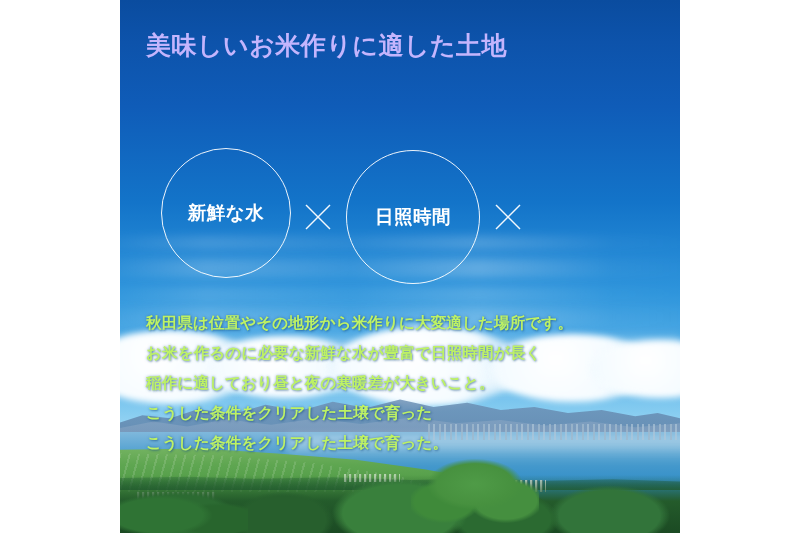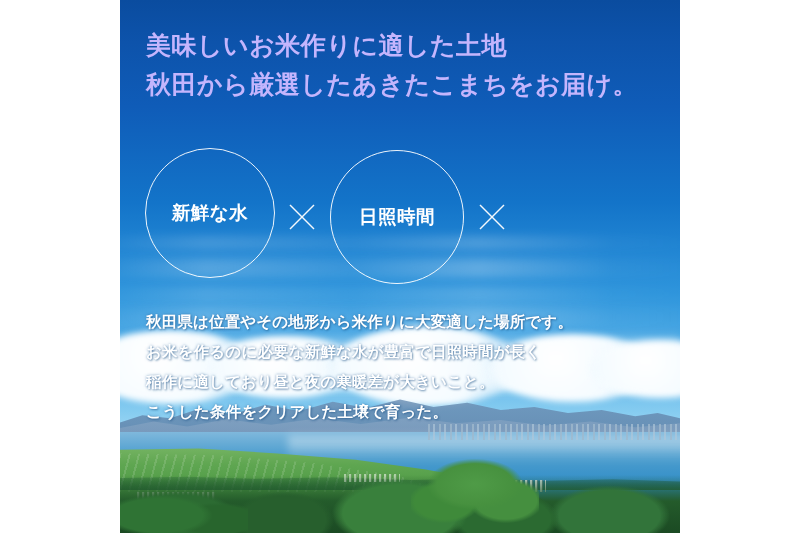--- a/index.html
+++ b/index.html
@@ -246,21 +246,21 @@
     font-weight: 700;
     line-height: 1.55;
     letter-spacing: .02em;
     white-space: nowrap;
   }
   .headline .hl-line { display: block; }
 
   
   .circles {
     position: absolute;
-    left: 0; right: 0;
+    left: 16px; right: 0;
     top: 148px;
     height: 140px;
   }
   .feature-circle {
     position: absolute;
     box-sizing: border-box;
     border: 1.4px solid rgba(255,255,255,0.92);
     border-radius: 50%;
     display: flex;
     align-items: center;
@@ -286,30 +286,29 @@
   }
   #times-1 { left: 167px; }
   #times-2 { left: 357px; }
   .times svg { display: block; }
 
   
   .body-copy {
     position: absolute;
     left: 26px;
     top: 308px;
-    color: #ffffff;
+    color: #bef264;
     font-size: 15.5px;
     font-weight: 700;
     line-height: 30px;
     letter-spacing: .01em;
     white-space: nowrap;
     text-shadow:
        0 0 3px rgba(30,90,150,0.55),
        1px 1px 2px rgba(20,70,120,0.45);
-    font-family: Liberation Mono, monospace;
   }
   .body-copy .bc-line { display: block; }
 </style>
 </head>
 <body>
 
 <div id="stage">
 
   <div id="banner">
 
@@ -340,21 +339,20 @@
     <div class="town t1"></div>
     <div class="town t2"></div>
     <div class="town t3"></div>
 
     <div class="foreground-trees"></div>
     <div class="bush-l"></div>
     <div class="big-tree"></div>
 
     <div class="headline">
       <span class="hl-line">美味しいお米作りに適した土地</span>
-      <span class="hl-line">秋田から厳選したあきたこまちをお届け。</span>
     </div>
 
     <div class="circles">
 
       <div class="feature-circle" id="circle-1">
         <span class="clabel">新鮮な水</span>
       </div>
 
       <div class="times" id="times-1">
         <svg width="30" height="30" viewBox="0 0 30 30" aria-hidden="true">
@@ -374,17 +372,18 @@
         </svg>
       </div>
 
 
     </div>
 
     <div class="body-copy">
       <span class="bc-line">秋田県は位置やその地形から米作りに大変適した場所です。</span>
       <span class="bc-line">お米を作るのに必要な新鮮な水が豊富で日照時間が長く</span>
       <span class="bc-line">稲作に適しており昼と夜の寒暖差が大きいこと。</span>
+      <span class="bc-line">こうした条件をクリアした土壌で育った</span>
       <span class="bc-line">こうした条件をクリアした土壌で育った。</span>
     </div>
 
   </div>
 </div>
 
 </body></html>

